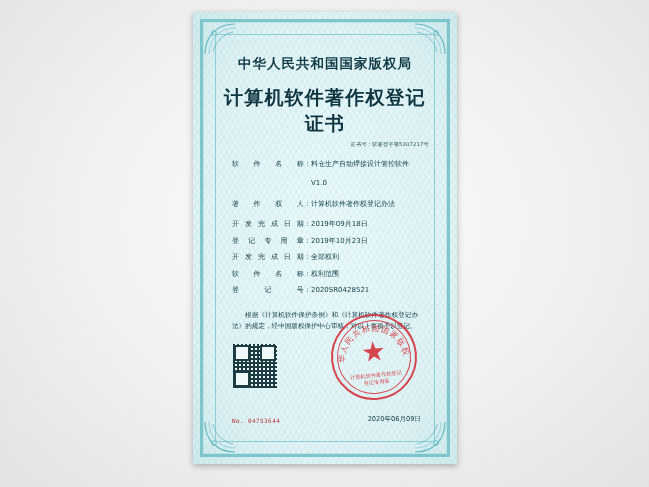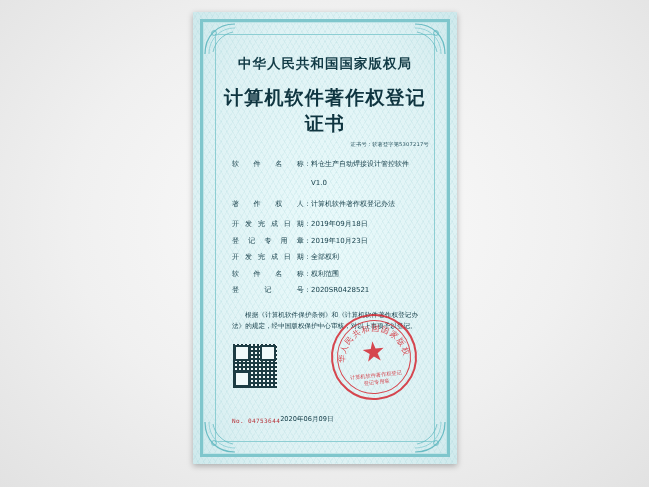--- a/index.html
+++ b/index.html
@@ -210,21 +210,21 @@
     line-height: 1.25;
     font-family: "DejaVu Serif", serif;
   }
 
   .footer {
     position: absolute;
     left: 13px;
     right: 10px;
     bottom: 14px;
     display: flex;
-    justify-content: flex-start;
+    justify-content: space-between;
     align-items: flex-end;
     font-size: 6.4px;
     color: #123b46;
   }
   .footer .no {
     color: #b8343a;
     letter-spacing: 0.4px;
     font-family: "DejaVu Sans Mono", monospace;
     font-size: 6px;
   }

